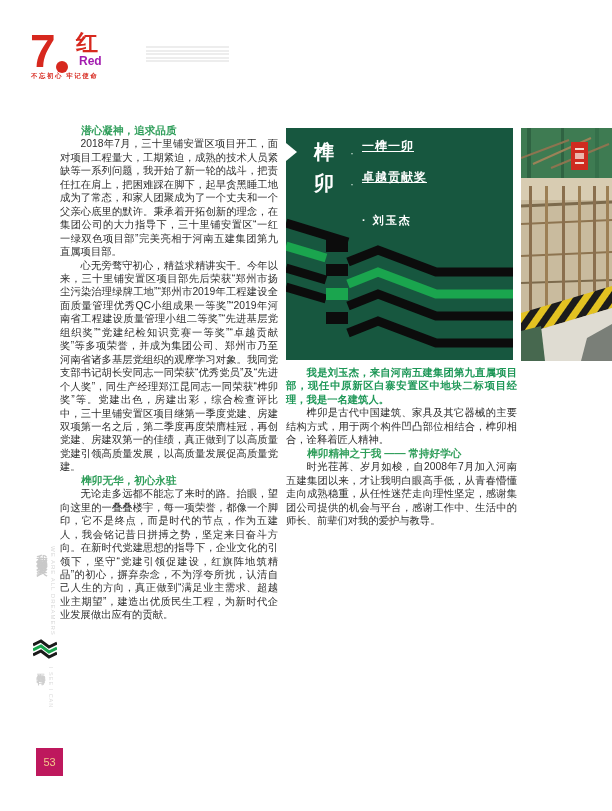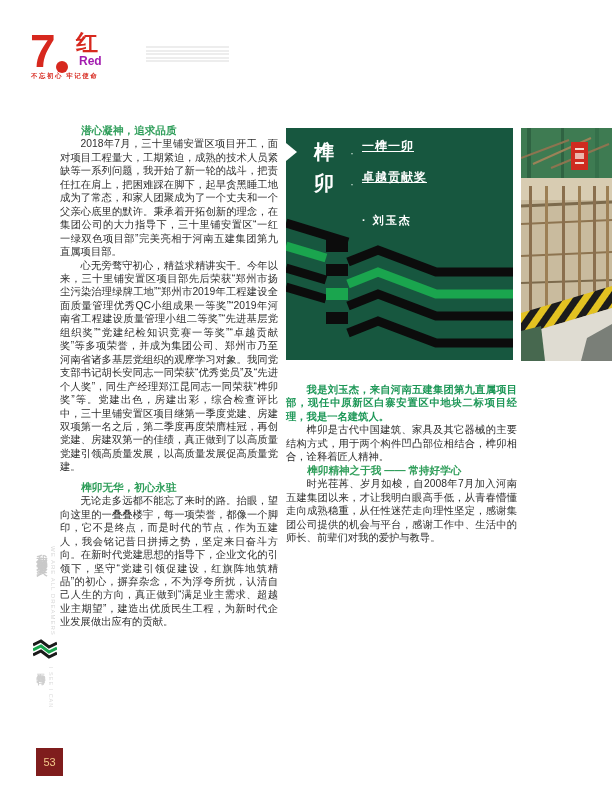--- a/index.html
+++ b/index.html
@@ -17,29 +17,29 @@
 
   .deco-lines { position:absolute; left:146px; top:46px; width:83px; height:16px; display:flex; flex-direction:column; justify-content:space-between; }
   .deco-lines div { height:2px; background:#ededed; }
 
   
   .rail-cn { position:absolute; left:34px; top:545px; writing-mode:vertical-rl; font-size:11px; letter-spacing:2px; color:#c9c9c9; font-weight:bold; }
   .rail-en { position:absolute; left:50px; top:546px; writing-mode:vertical-rl; font-size:6px; letter-spacing:1px; color:#d8d8d8; }
   .rail-icon { position:absolute; left:33px; top:638px; }
   .rail-cn2 { position:absolute; left:34px; top:666px; writing-mode:vertical-rl; font-size:9px; letter-spacing:1px; color:#cfcfcf; font-weight:bold; }
   .rail-en2 { position:absolute; left:48px; top:667px; writing-mode:vertical-rl; font-size:5.5px; letter-spacing:1px; color:#dcdcdc; }
-  .page-num { position:absolute; left:36px; top:748px; width:27px; height:28px; background:#7f1d1d; color:#f3c98a; font-size:11px; display:flex; align-items:center; justify-content:center; }
+  .page-num { position:absolute; left:36px; top:748px; width:27px; height:28px; background:#be185d; color:#f3c98a; font-size:11px; display:flex; align-items:center; justify-content:center; }
 
   
   .col { position:absolute; font-size:10.3px; line-height:13.45px; color:#2e2e2e; text-align:justify; }
   .col p { text-indent:2em; margin:0; }
   .col1 { left:60px; top:124px; width:218px; }
-  .col2 { left:286px; top:366px; width:231px;margin-top:17px; }
+  .col2 { left:286px; top:366px; width:231px; }
   .h-green { color:#2f9e5a; font-weight:bold; text-indent:2em; font-size:10.6px; }
-  .h-green.gap { margin-top:7px; }
+  .h-green.gap { }
   .intro-green { color:#1d9757; font-weight:bold; }
 
   
   .card { position:absolute; left:286px; top:128px; width:227px; height:232px; background:#17573f; overflow:hidden; }
   .card-arrow { position:absolute; left:0; top:15px; width:0; height:0; border-top:9px solid transparent; border-bottom:9px solid transparent; border-left:11px solid #ffffff; }
   .card-char { position:absolute; left:28px; color:#fff; font-size:20px; font-weight:bold; font-family:"Liberation Serif","DejaVu Serif",serif; }
   .card-char.c1 { top:11px; } .card-char.c2 { top:42px; }
   .card-bullet { position:absolute; left:64px; color:#cfe3d8; font-size:12px; }
   .card-bullet.b1 { top:18px; } .card-bullet.b2 { top:49px; }
   .card-title { position:absolute; left:76px; color:#fff; font-size:12px; font-weight:bold; letter-spacing:1px; font-family:"Liberation Serif","DejaVu Serif",serif;text-decoration:underline; }

